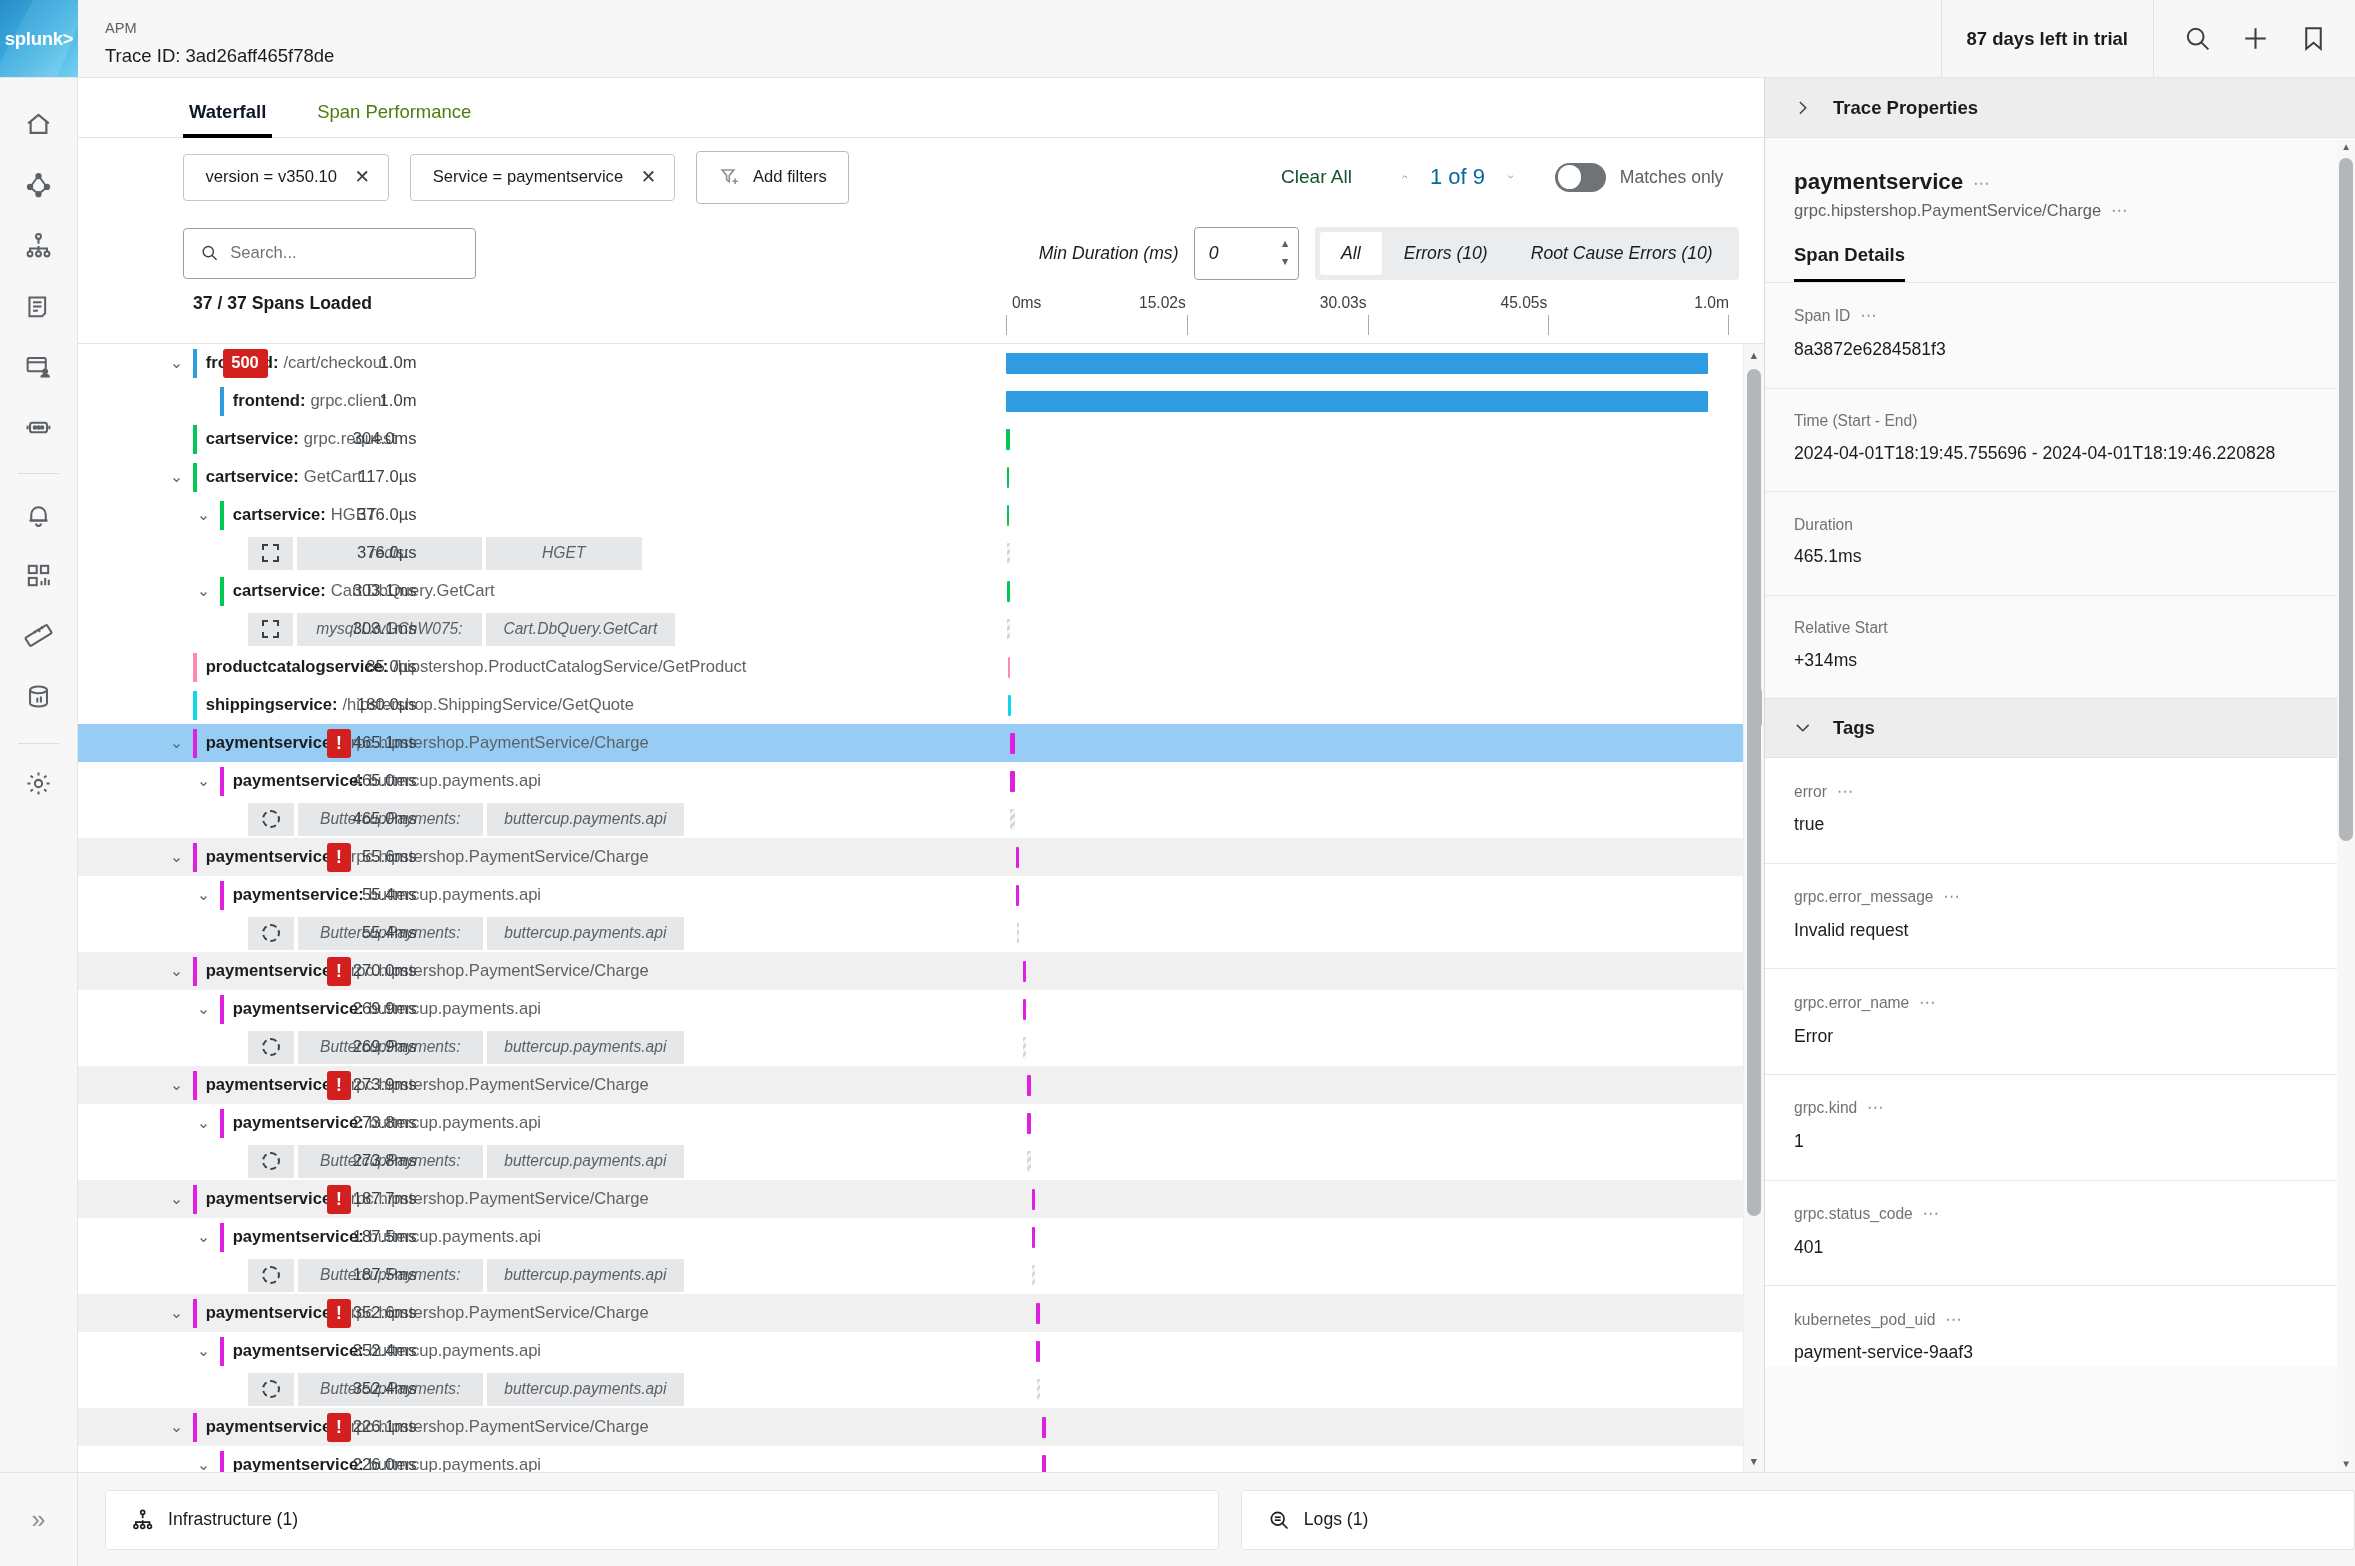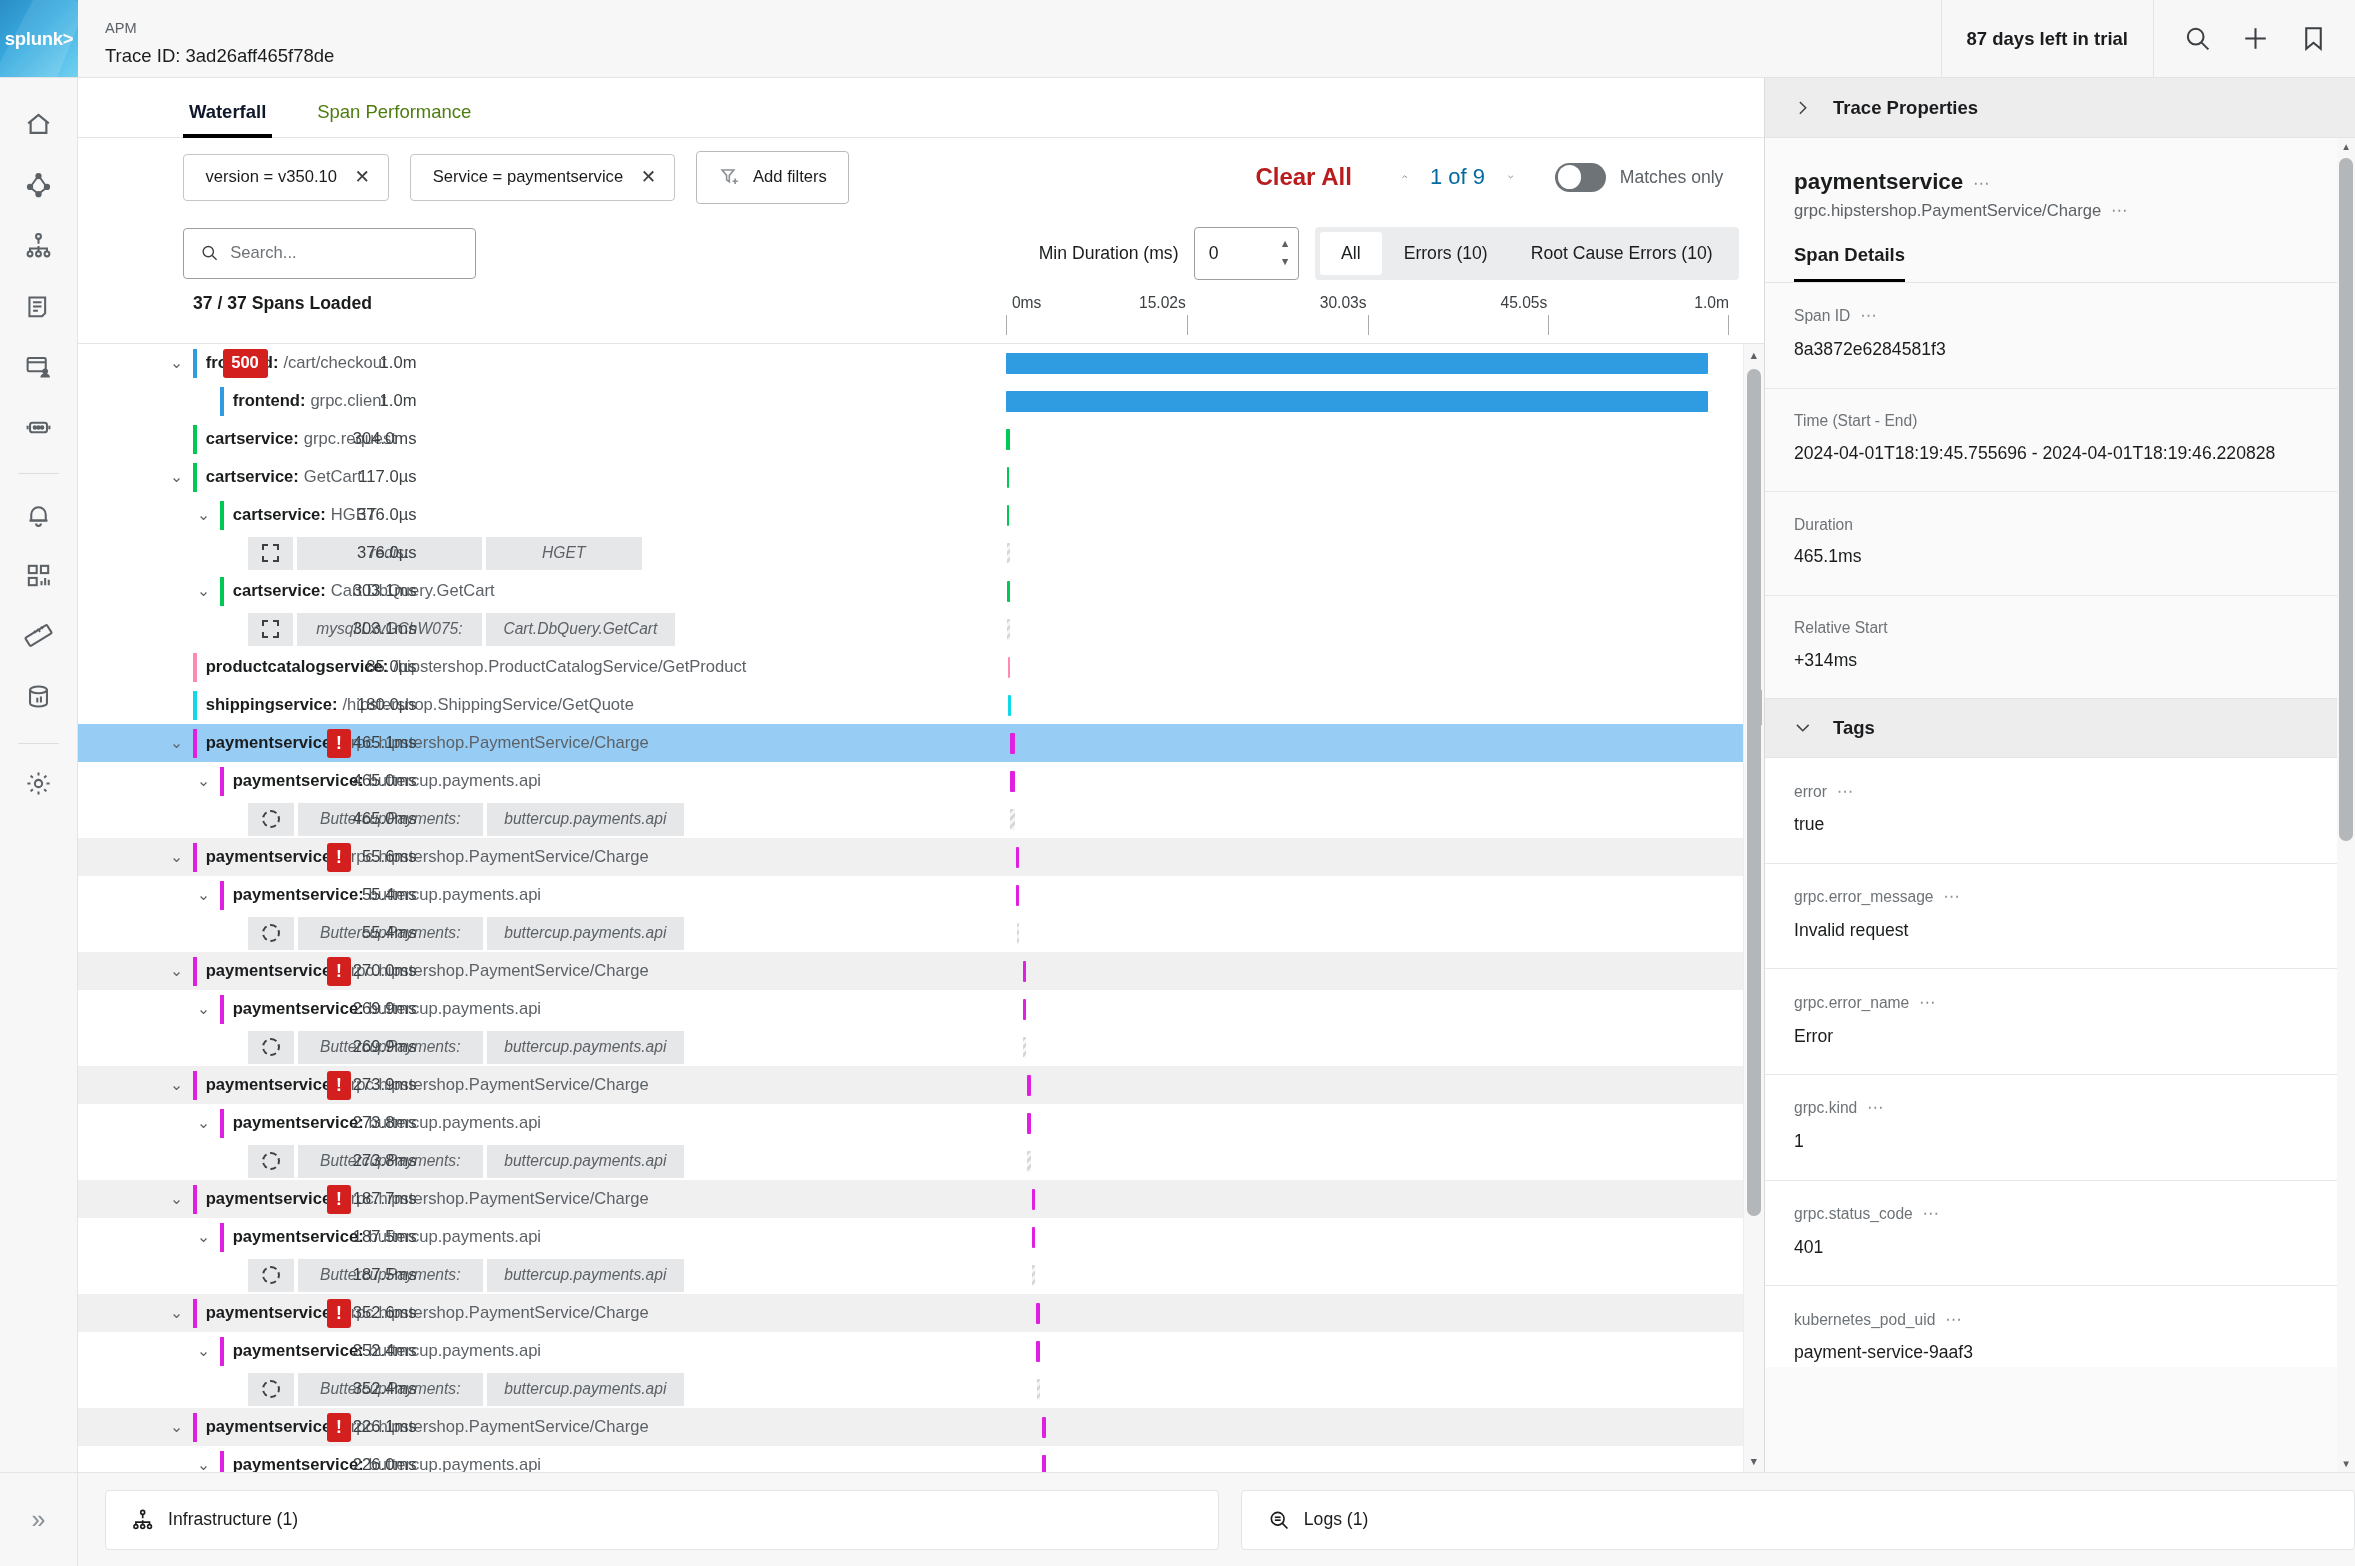--- a/index.html
+++ b/index.html
@@ -41,32 +41,32 @@
   .tab { font-size: 18.5px; padding: 0 5.9px 13.7px; margin-right: 39px; color:#4d7c0f; cursor:pointer; position:relative; }
   .tab.active { color:#0f172a; font-weight: 700; text-align: center; }
   .tab.active::after { content:""; position:absolute; left:0; right:0; bottom:-1px; height:3.9px; background:#000; }
   .tabs::after { content:""; position:absolute; left:105px; width: 770px; bottom:-1px; height:3.9px; background:#c3c5c8; z-index:-1; }
 
   .filterbar { height: 78px; display:flex; align-items:center; padding: 0 25px 0 105px; gap: 0; }
   .chip { height: 47px; border:1px solid #c3c5c8; border-radius:3.9px; display:flex; align-items:center; gap:17.6px; padding: 0 17.6px 0 21.5px; font-size:16.6px; color:#1a1c1d; margin-right: 21.5px; background:#fff; cursor:pointer; }
   .chip .x { color:#3c4043; font-size:18.5px; cursor:pointer; }
   .addfilter { height: 53px; border:1px solid #b8babd; border-radius:3.9px; display:flex; align-items:center; gap:12.7px; padding: 0 21.5px; font-size:16.6px; color:#1a1c1d; background:#fff; cursor:pointer; }
   .fb-right { margin-left:auto; display:flex; align-items:center; gap: 0; padding-right: 15.6px; }
-  .clearall { font-size:24px; font-weight:700; color:#b91c1c; cursor:pointer; margin-right: 41px;}
+  .clearall { font-size:19px; font-weight:400; color:#14532d; cursor:pointer; margin-right: 41px;}
   .chev { color:#3c4043; cursor:pointer; font-size: 14.6px; padding: 0 7.8px; }
   .ofn { font-size:22px; color:#0369a1; margin: 0 13.7px; }
   .toggle { width: 51px; height: 29px; border-radius: 14.6px; background:#6e7377; position:relative; cursor:pointer; margin-left: 33px; }
   .toggle .knob { position:absolute; top:2.9px; left:2.9px; width:23.4px; height:23.4px; border-radius:50%; background:#fff; }
   .matches { font-size:17.6px; color:#5c6166; margin-left: 13.7px; }
 
   .searchrow { height: 74px; display:flex; align-items:center; padding: 0 25px 0 105px; }
   .searchbox { width: 293px; height: 51px; border:1px solid #9b9ea1; border-radius:3.9px; display:flex; align-items:center; gap:11.7px; padding: 0 15.6px; }
   .searchbox input { border:none; outline:none; font-size:16.6px; color:#1a1c1d; font-family:"Liberation Sans",sans-serif; width:100%; background:transparent; }
   .searchbox input::placeholder { color:#6e7377; }
-  .sr-right { margin-left:auto; display:flex; align-items:center; }
+  .sr-right { margin-left:auto; display:flex; align-items:center;font-style:italic; }
   .mindur-label { font-size:17.6px; color:#1a1c1d; margin-right: 15.6px; }
   .numinput { width: 105px; height: 53px; border:1px solid #9b9ea1; border-radius:3.9px; display:flex; align-items:center; padding-left:13.7px; font-size:17.6px; position:relative; }
   .spin { position:absolute; right:7.8px; top:0; bottom:0; display:flex; flex-direction:column; justify-content:center; gap:9.8px; color:#5c6166; font-size:10.7px; line-height:7.8px; cursor:pointer;}
   .segmented { margin-left: 15.6px; background:#ebecee; border-radius:3.9px; display:flex; align-items:center; height:53px; padding:4.9px; }
   .seg { font-size:17.6px; color:#1a1c1d; padding: 0 21.5px; height:43px; display:flex; align-items:center; border-radius:2.9px; cursor:pointer; }
   .seg.active { background:#fff; }
 
   .spanbar { height: 53px; display:flex; align-items:flex-start; padding: 0 25px 0 115px; position:relative; }
   .spanloaded { font-size:17.6px; font-weight:700; color:#1a1c1d; padding-top: 2.9px; }
   .ruler { position:absolute; left: 928px; right: 35px; top: 0; height: 51px; }

